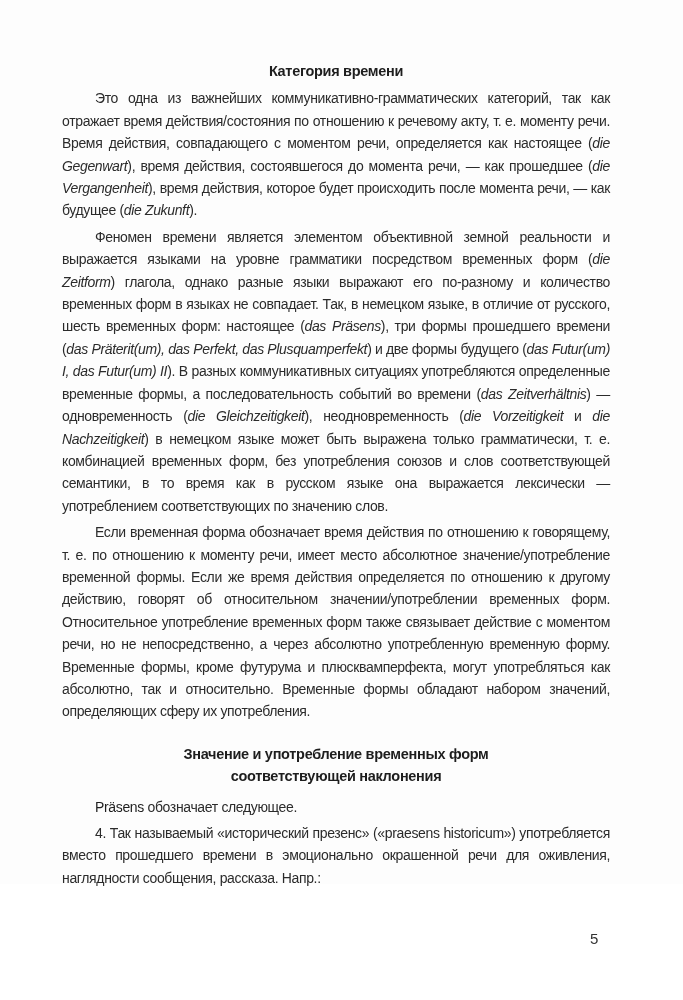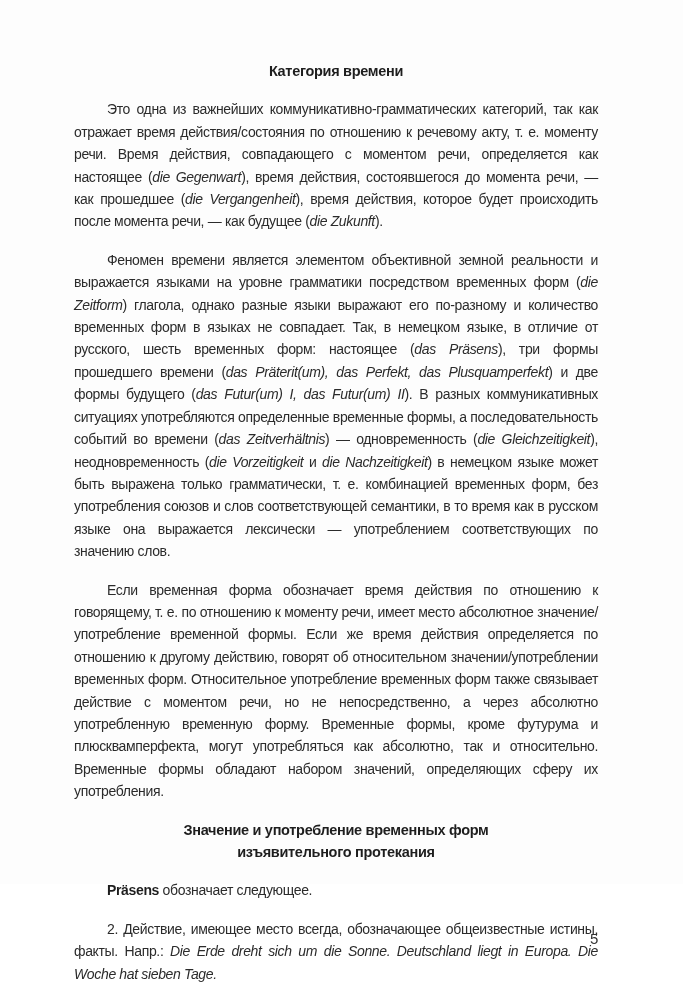--- a/index.html
+++ b/index.html
@@ -12,40 +12,39 @@
     position: absolute; left: 58px; top: 60px; width: 556px;
     font-family: "Liberation Sans Narrow", "Liberation Sans", sans-serif;
     font-size: 14px; line-height: 22.4px; color: #2b2b2b;
     text-align: justify; letter-spacing: -0.35px;
   }
   .heading {
     text-align: center; font-weight: bold; font-size: 14.5px;
     color: #1e1e1e; letter-spacing: -0.3px; margin: 0;
   }
   .h1 { margin-bottom: 5px; }
-  .h2 { margin-top: 8px; }
+  .h2 { margin-top: 20px; }
   .h2b { margin-bottom: 8px; }
-  p { margin: 16px; text-indent: 33px; }
+  p { margin: 4px; text-indent: 33px; }
   i { font-style: italic; }
-  b { font-weight: bold; color: #1e1e1e; }
+  b { font-weight: normal; color: #1e1e1e; }
   .pagenum {
     position: absolute; left: 590px; top: 930px;
     font-family: "Liberation Sans", sans-serif; font-size: 15px; color: #333;
   }
 </style>
 </head>
 <body>
 
 <div class="page">
   <div class="text">
     <h2 class="heading h1">Категория времени</h2>
     <p>Это одна из важнейших коммуникативно-грамматических категорий, так как отражает время действия/состояния по отношению к речевому акту, т. е. моменту речи. Время действия, совпадающего с моментом речи, определяется как настоящее (<i>die Gegenwart</i>), время действия, состоявшегося до момента речи, — как прошедшее (<i>die Vergangenheit</i>), время действия, которое будет происходить после момента речи, — как будущее (<i>die Zukunft</i>).</p>
     <p>Феномен времени является элементом объективной земной реальности и выражается языками на уровне грамматики посредством временных форм (<i>die Zeitform</i>) глагола, однако разные языки выражают его по-разному и количество временных форм в языках не совпадает. Так, в немецком языке, в отличие от русского, шесть временных форм: настоящее (<i>das Präsens</i>), три формы прошедшего времени (<i>das Präterit(um), das Perfekt, das Plusquamperfekt</i>) и две формы будущего (<i>das Futur(um) I, das Futur(um) II</i>). В разных коммуникативных ситуациях употребляются определенные временные формы, а последовательность событий во времени (<i>das Zeitverhältnis</i>) — одновременность (<i>die Gleichzeitigkeit</i>), неодновременность (<i>die Vorzeitigkeit</i> и <i>die Nachzeitigkeit</i>) в немецком языке может быть выражена только грамматически, т. е. комбинацией временных форм, без употребления союзов и слов соответствующей семантики, в то время как в русском языке она выражается лексически — употреблением соответствующих по значению слов.</p>
     <p>Если временная форма обозначает время действия по отношению к говорящему, т. е. по отношению к моменту речи, имеет место абсолютное значение/употребление временной формы. Если же время действия определяется по отношению к другому действию, говорят об относительном значении/употреблении временных форм. Относительное употребление временных форм также связывает действие с моментом речи, но не непосредственно, а через абсолютно употребленную временную форму. Временные формы, кроме футурума и плюсквамперфекта, могут употребляться как абсолютно, так и относительно. Временные формы обладают набором значений, определяющих сферу их употребления.</p>
 
     <h2 class="heading h2">Значение и употребление временных форм</h2>
-    <h2 class="heading h2b">изъявительного протекания</h2>
+    <h2 class="heading h2b">соответствующей наклонения</h2>
     <p><b>Präsens</b> обозначает следующее.</p>
-    <p>2. Действие, имеющее место всегда, обозначающее общеизвестные истины, факты. Напр.: <i>Die Erde dreht sich um die Sonne. Deutschland liegt in Europa. Die Woche hat sieben Tage.</i></p>
     <p>4. Так называемый «исторический презенс» («praesens historicum») употребляется вместо прошедшего времени в эмоционально окрашенной речи для оживления, наглядности сообщения, рассказа. Напр.: </p>
   </div>
   <div class="pagenum">5</div>
 </div>
 
 </body></html>

